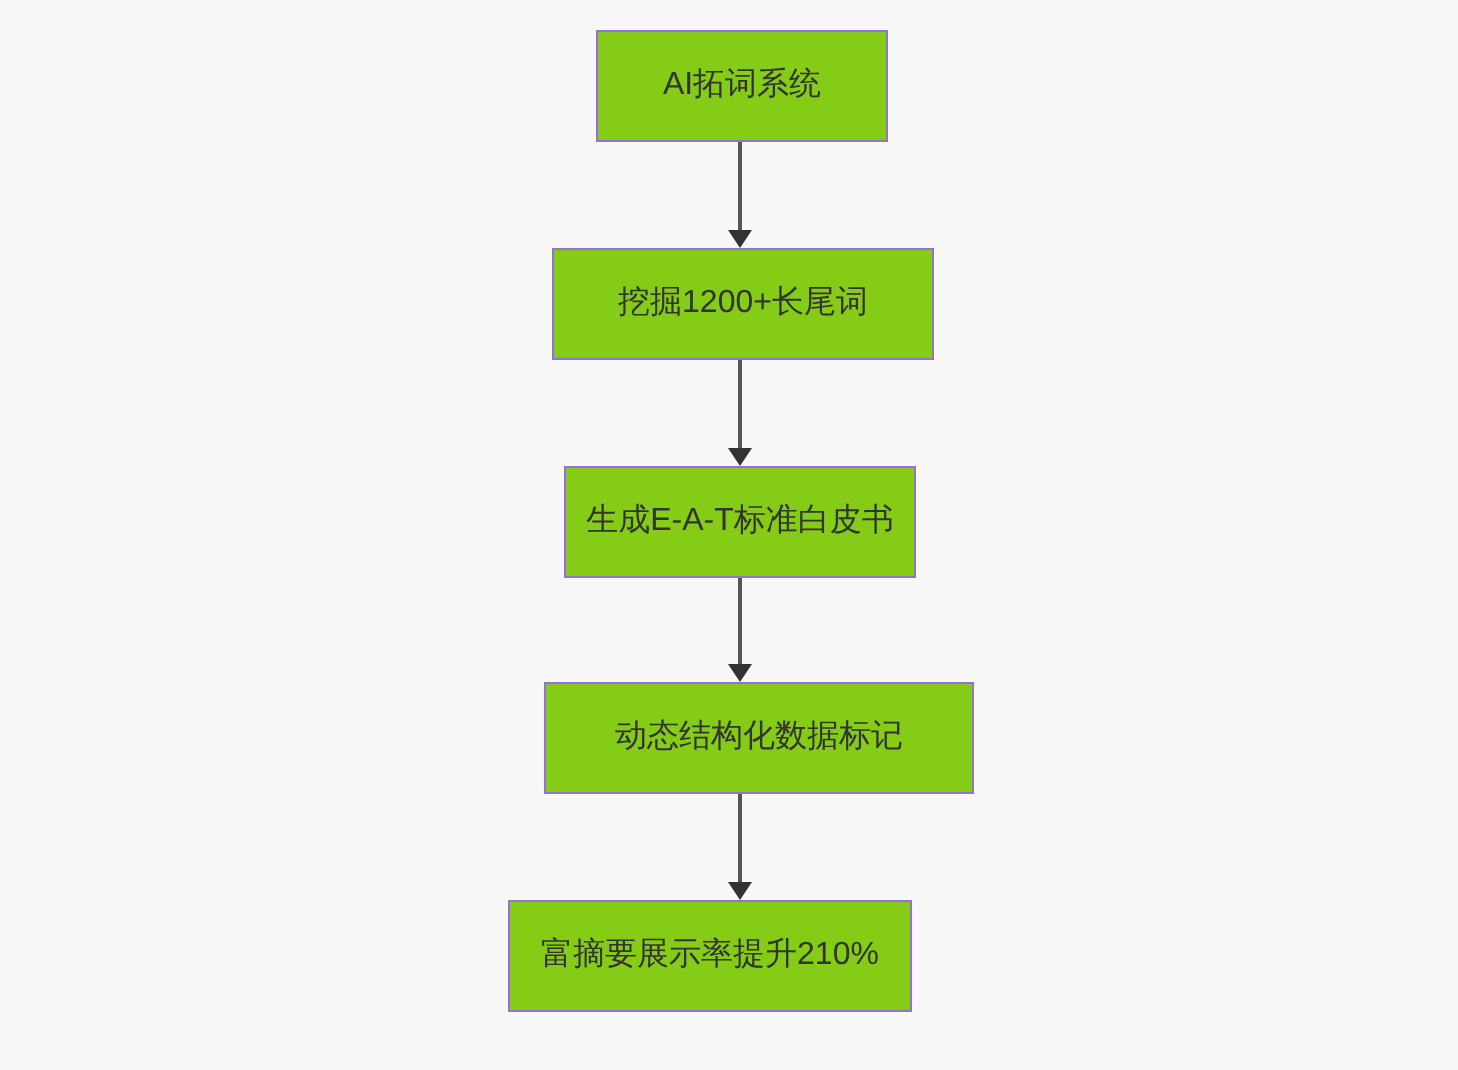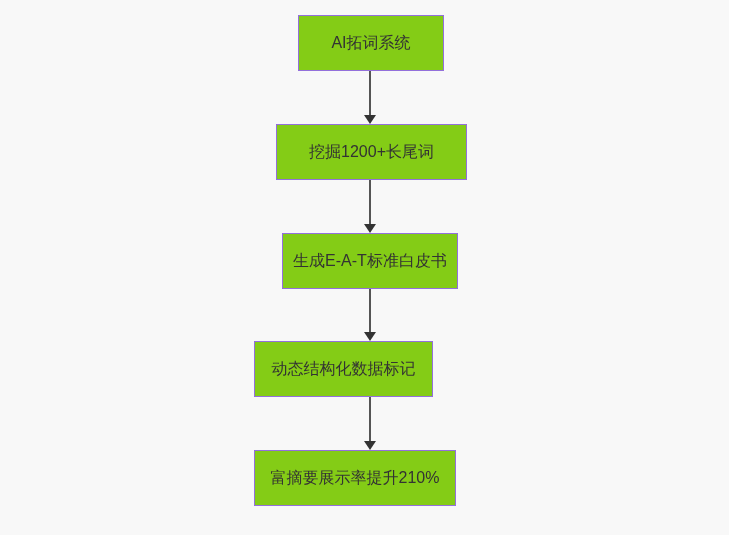--- a/index.html
+++ b/index.html
@@ -25,21 +25,21 @@
     align-items: center;
     justify-content: center;
     color: #333333;
     font-size: 16px;
     line-height: 1;
     white-space: nowrap;
   }
   .n1 { left: 298px; top: 15px;  width: 146px; }
   .n2 { left: 276px; top: 124px; width: 191px; }
   .n3 { left: 262px; top: 233px; width: 176px; margin-left: 20px; }
-  .n4 { left: 254px; top: 341px; width: 179px; }
+  .n4 { left: 272px; top: 341px; width: 215px; }
   .n5 { left: 254px; top: 450px; width: 202px; }
 
   .edge {
     position: absolute;
     left: 364px;
     width: 13px;
   }
   .e1 { top: 71px;  height: 53px; }
   .e2 { top: 180px; height: 53px; }
   .e3 { top: 289px; height: 52px; }

